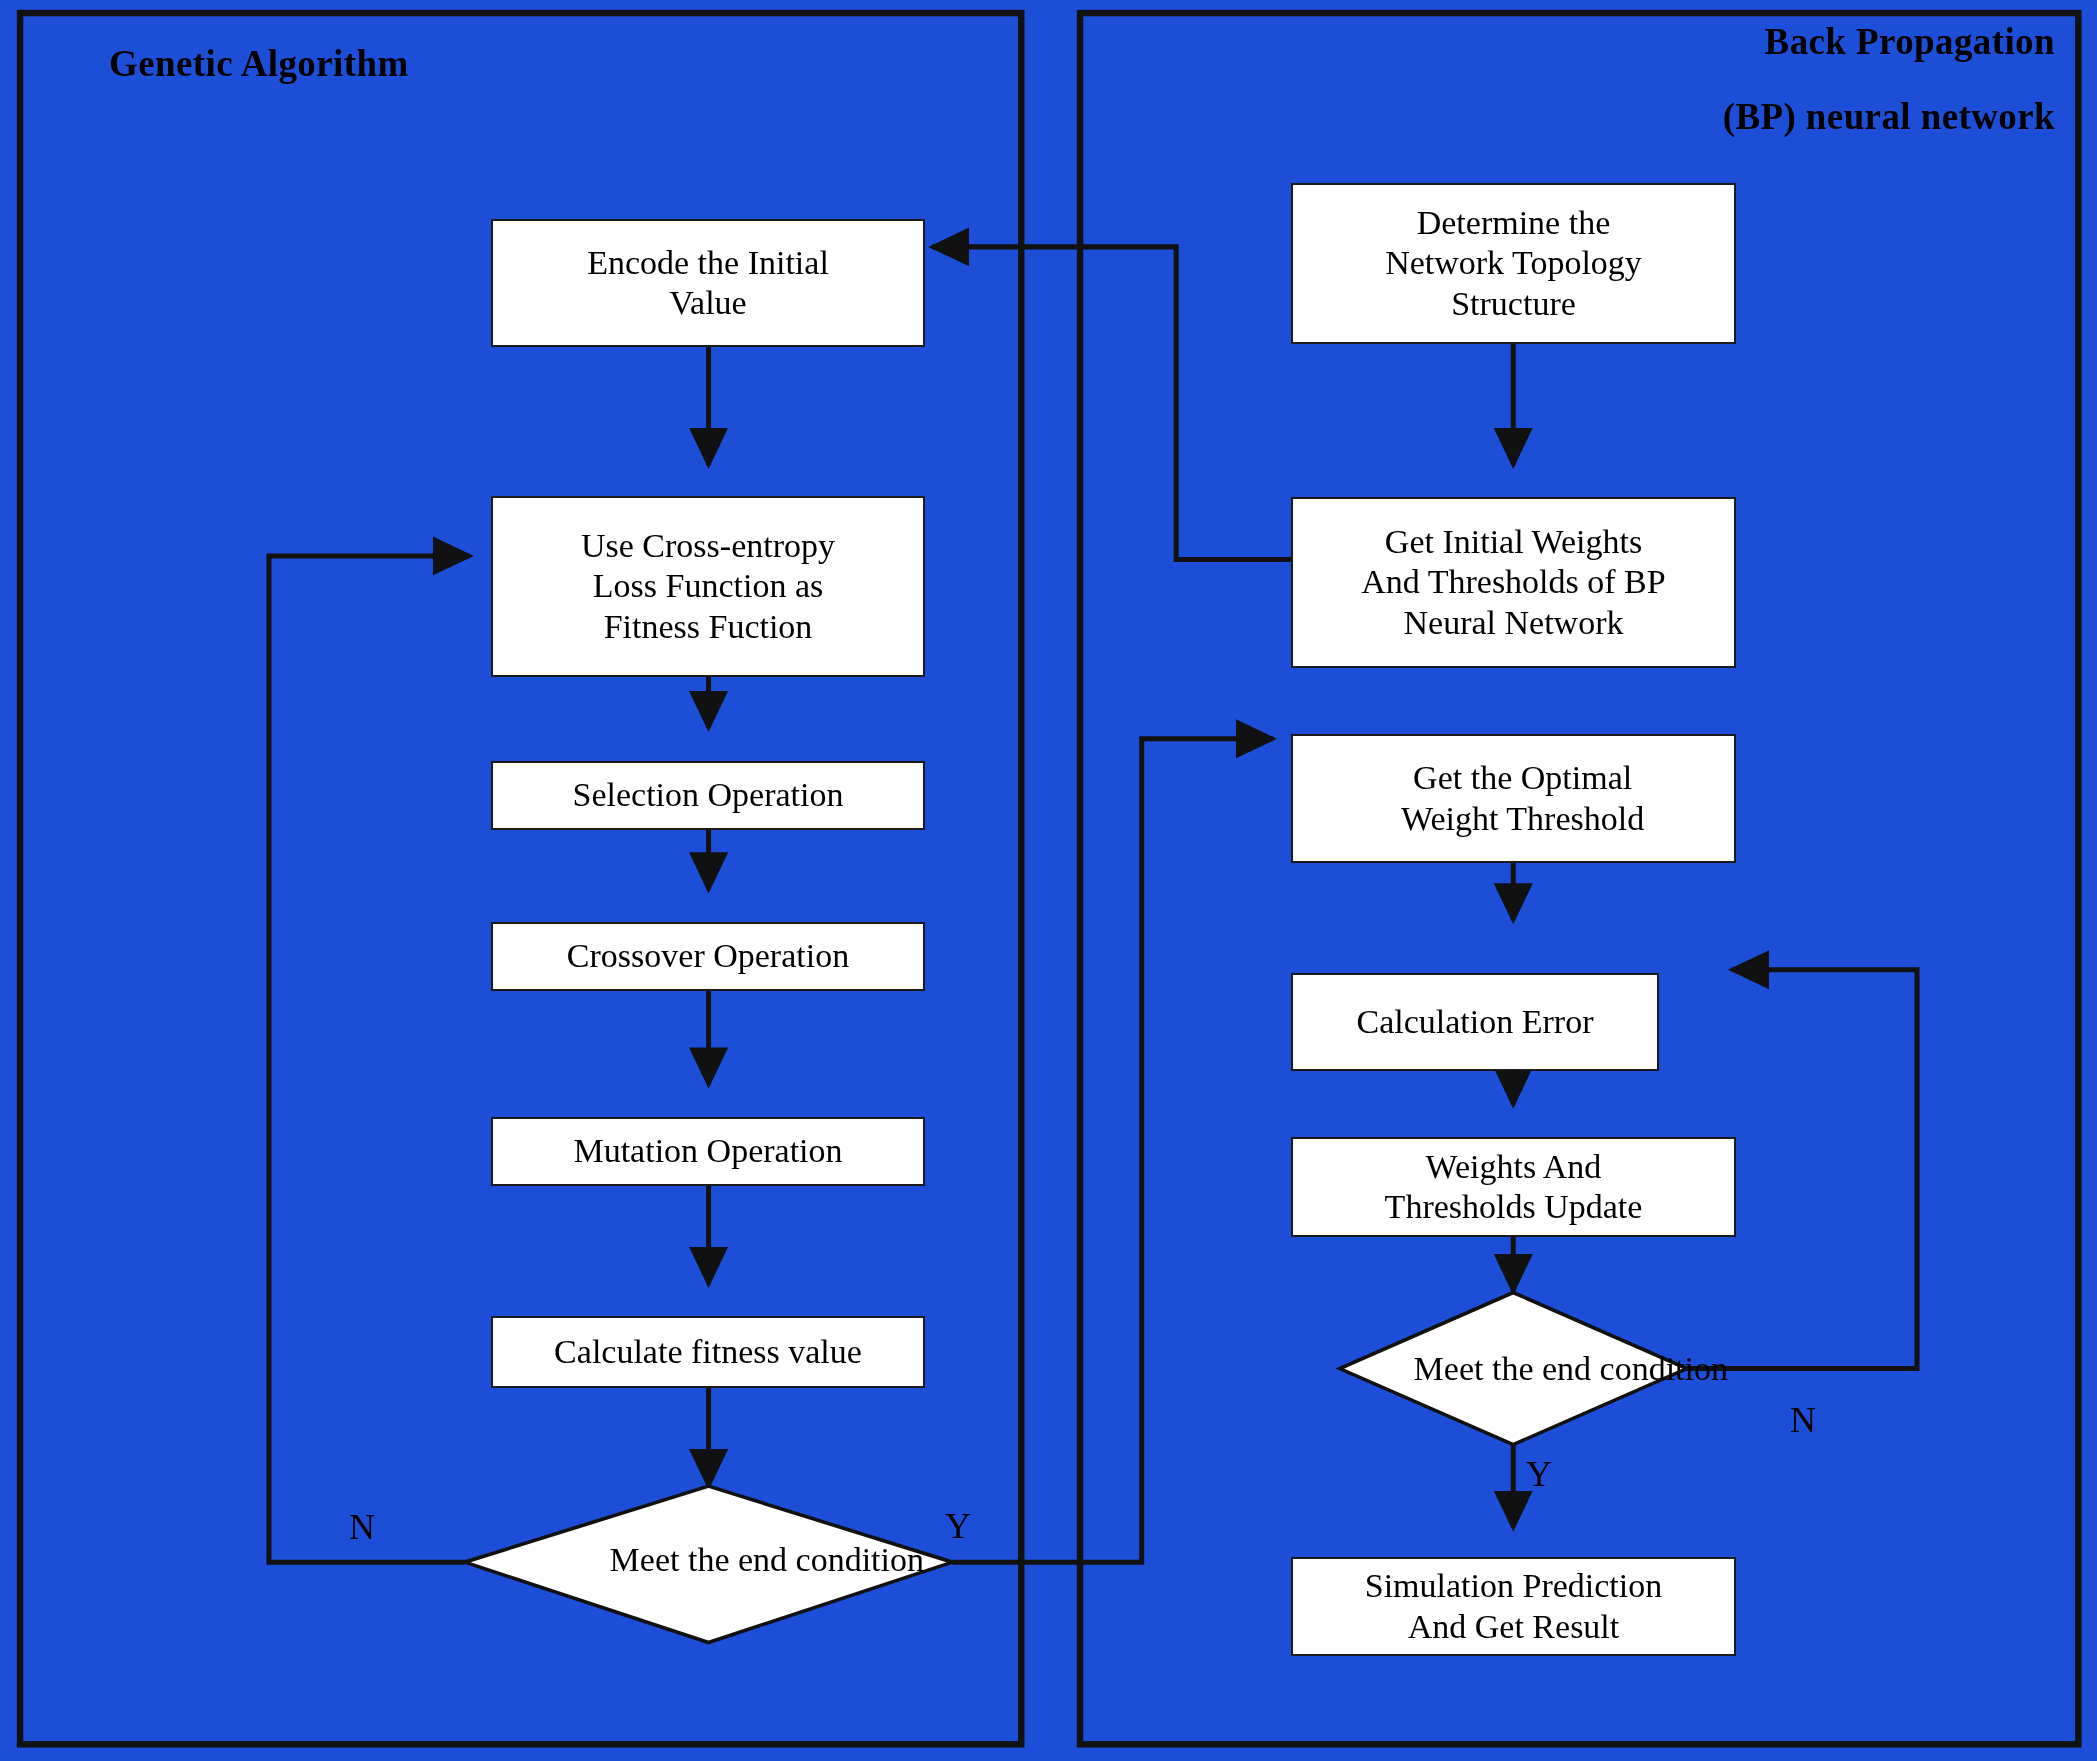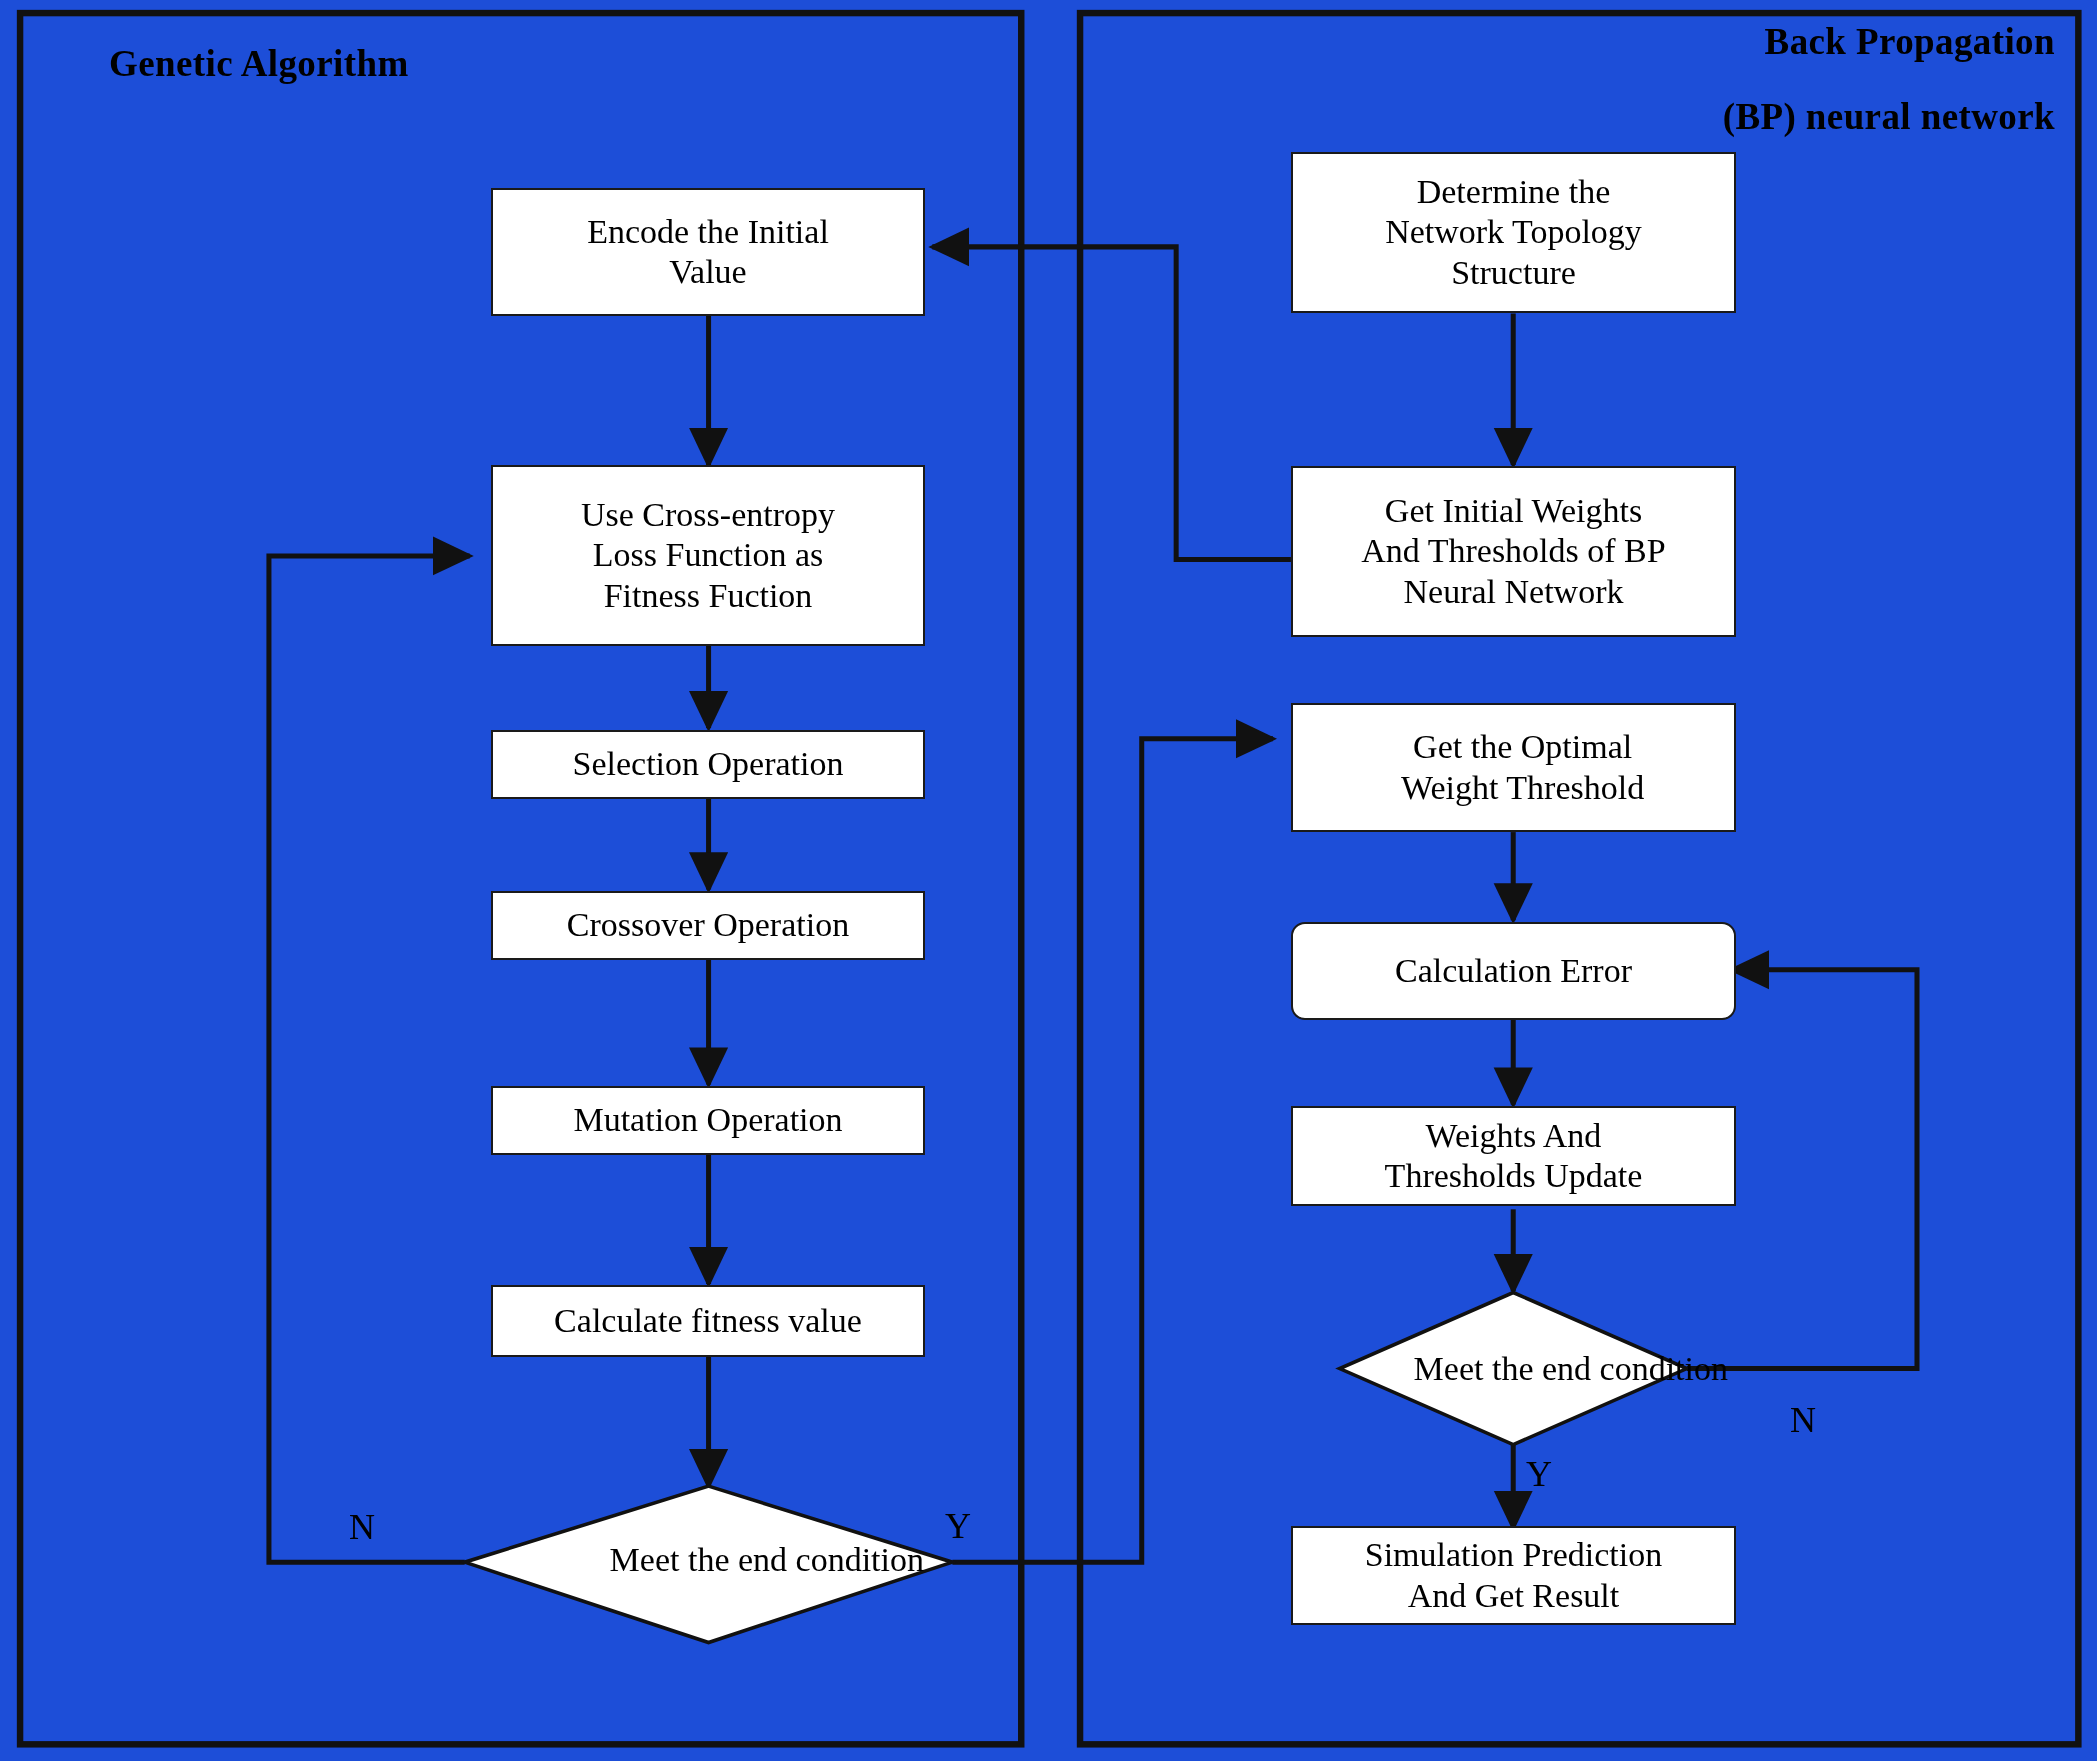--- a/index.html
+++ b/index.html
@@ -23,20 +23,21 @@
     display:flex;
     align-items:center;
     justify-content:center;
     text-align:center;
     font-family:"Liberation Serif",serif;
     font-size:34px;
     line-height:1.18;
     color:#000;
     padding:2.9px 5.7px;
     white-space:pre-line;
+    margin-top:31px;
   }
   .decision-label{
     position:absolute;
     font-family:"Liberation Serif",serif;
     font-size:34px;
     color:#000;
     white-space:pre-line;
     text-align:right;
     pointer-events:none;
   }
@@ -120,21 +121,21 @@
 Network Topology
 Structure</div>
 
   <div class="node" style="left:1291px;top:466px;width:445px;height:171px;">Get Initial Weights
 And Thresholds of  BP
 Neural Network</div>
 
   <div class="node" style="left:1291px;top:703px;width:445px;height:129px;padding-left:24px;">Get the Optimal
 Weight Threshold</div>
 
-  <div class="node" style="left:1291px;top:922px;width:445px;height:98px;border-radius:14px;">Calculation Error</div>
+  <div class="node" style="left:1291px;top:942px;width:368px;height:98px;">Calculation Error</div>
 
   <div class="node" style="left:1291px;top:1106px;width:445px;height:100px;">Weights And
 Thresholds Update</div>
 
   <div class="decision-label" style="left:1298px;top:1350px;width:430px;">Meet the end condition</div>
 
   <div class="node" style="left:1291px;top:1526px;width:445px;height:99px;">Simulation Prediction
 And Get Result</div>
 
   <div class="branch-label" style="left:1790px;top:1399px;">N</div>

